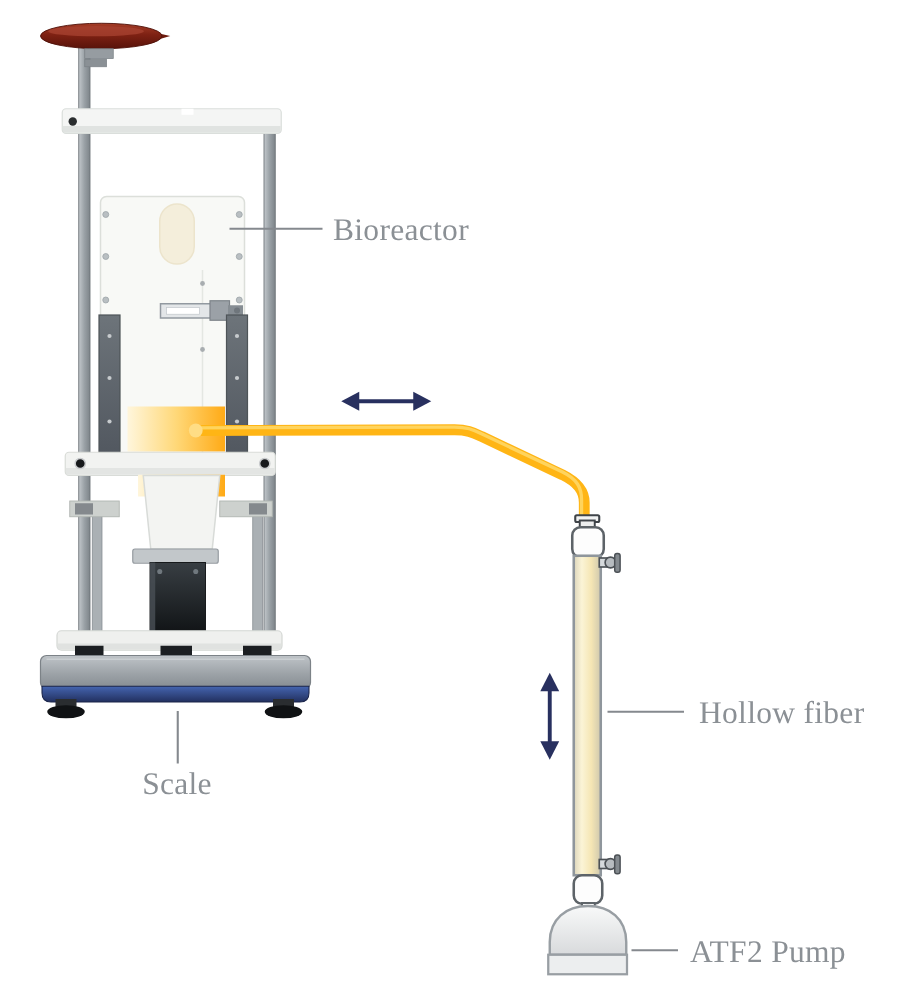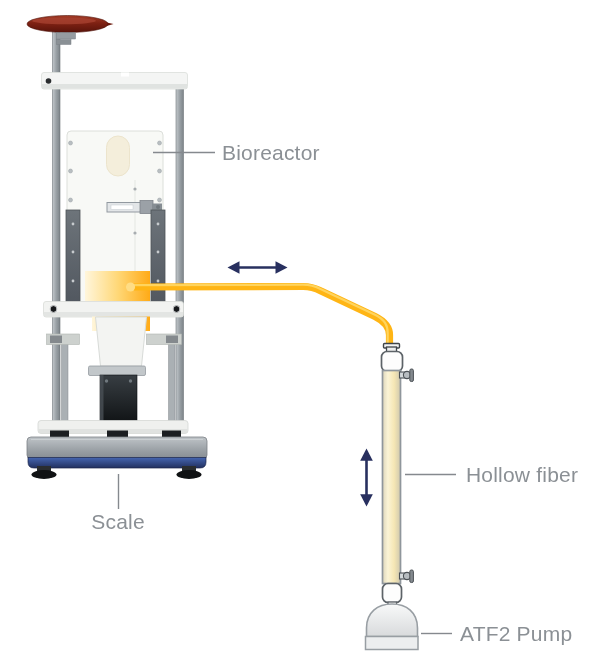--- a/index.html
+++ b/index.html
@@ -1,17 +1,17 @@
 <!DOCTYPE html>
 <html><head>
 <meta charset="utf-8">
 <style>
   html,body{margin:0;padding:0;background:#ffffff;}
   .stage{position:relative;width:605px;height:666px;background:#ffffff;overflow:hidden;
-         font-family:Liberation Sans, sans-serif;}
+         font-family:Liberation Serif, serif;}
   svg{display:block;}
   text.lbl{font-size:21px;letter-spacing:0.2px;}
 </style>
 </head>
 <body>
 
 <div class="stage">
 <svg width="605" height="666" viewBox="0 0 605 666">
   <defs>
     <linearGradient id="gPole" x1="0" y1="0" x2="1" y2="0">

